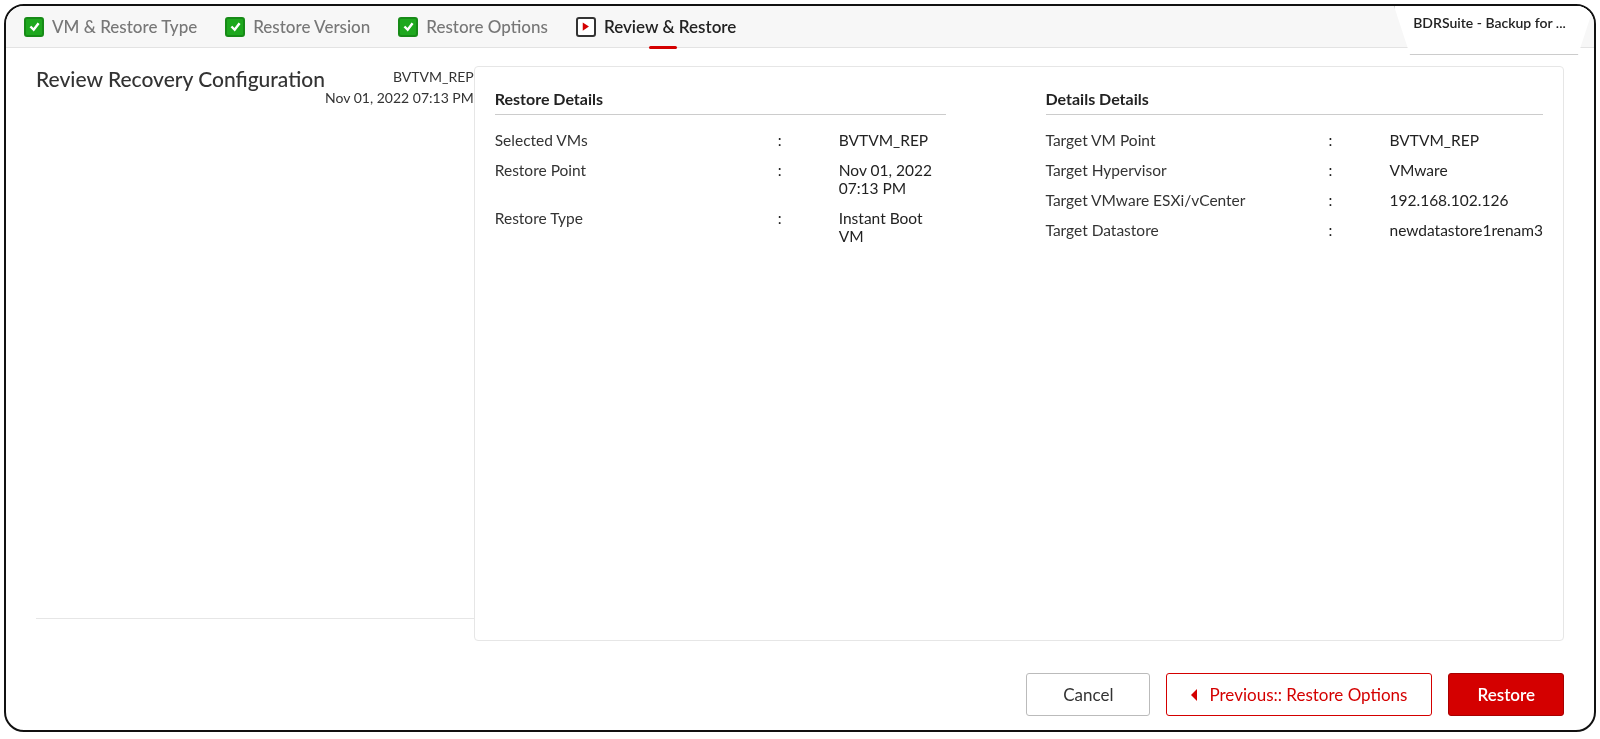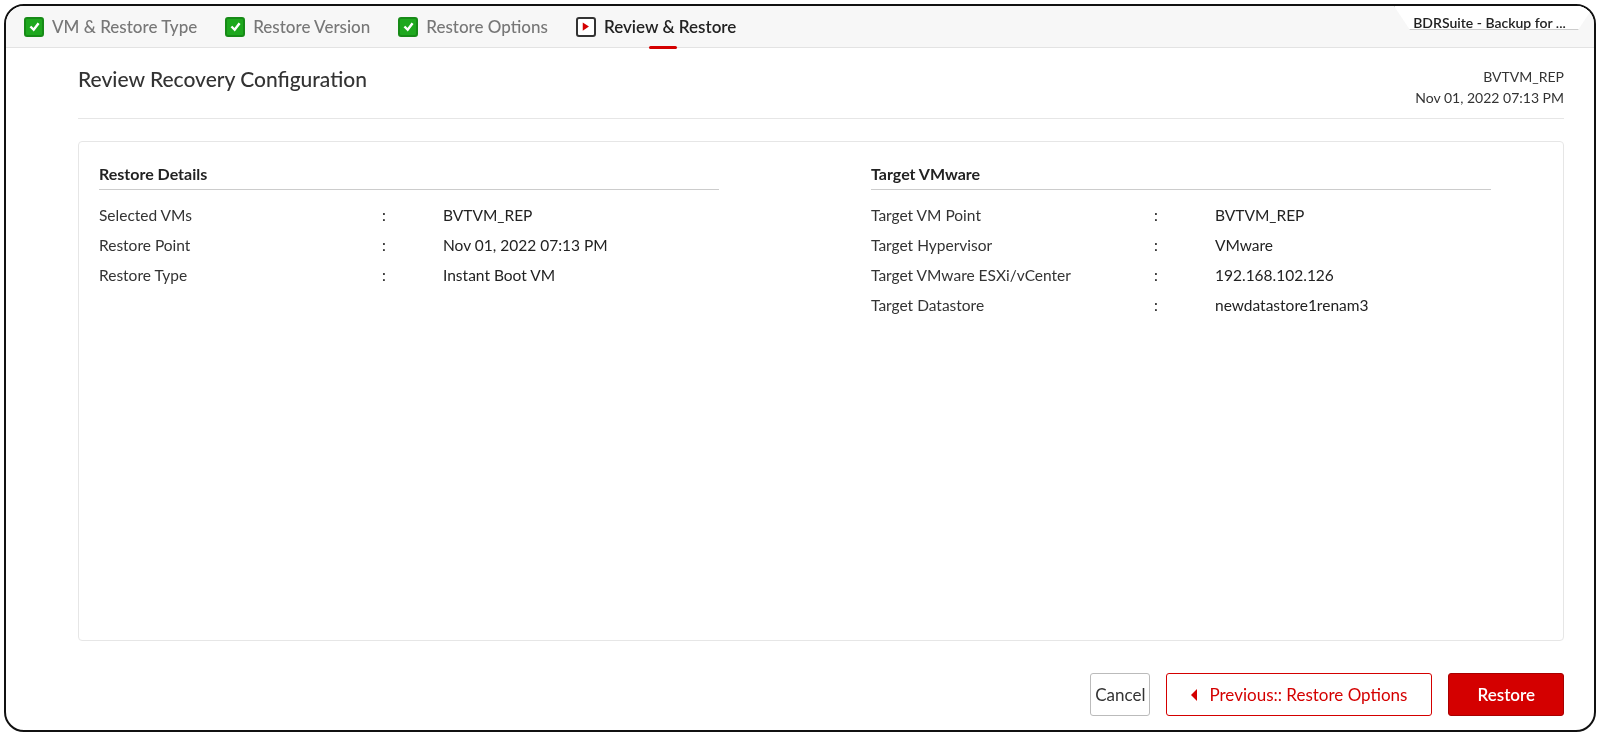--- a/index.html
+++ b/index.html
@@ -59,42 +59,40 @@
     flex-shrink: 0;
   }
   .step-icon.done { background: #1ea81e; border: 2px solid #178b17; }
   .step-icon.done svg { width: 13px; height: 13px; stroke: #fff; stroke-width: 3; fill: none; }
   .step-icon.play { background: #fff; border: 2px solid #333; }
   .step-icon.play svg { fill: #d40000; }
   .app-tab {
     position: absolute;
     right: 0;
     top: 0;
-    height: 24px;
+    height: 49px;
     background: #fff;
     border: 1px solid #ccc;
     border-top: none;
     border-right: none;
     border-bottom-left-radius: 14px;
     padding: 8px 28px 0 18px;
     font-size: 14px;
     color: #222;
     font-weight: 600;
     clip-path: polygon(0 0, 100% 0, 92% 100%, 8% 100%);
     min-width: 200px;
     text-align: center;
   }
 
   .content {
     flex: 1;
     padding: 18px 30px 10px 30px;
     display: flex;
-    flex-direction: column;
     overflow: hidden;
-    margin-left: 42px;
   }
   .titlebar {
     display: flex;
     justify-content: space-between;
     align-items: flex-start;
     border-bottom: 1px solid #e6e6e6;
     padding-bottom: 10px;
     margin-bottom: 22px;
   }
   .page-title {
@@ -136,21 +134,21 @@
 
   .footer {
     padding: 22px 30px 14px 30px;
     display: flex;
     justify-content: flex-end;
     gap: 16px;
     border-top: 0;
   }
   .btn {
     font-size: 17px;
-    padding: 10px 4px;
+    padding: 10px 36px;
     border-radius: 3px;
     cursor: pointer;
     font-family: inherit;
     display: inline-flex;
     align-items: center;
     gap: 10px;
   }
   .btn-plain {
     background: #fff;
     border: 1px solid #bbb;
@@ -239,21 +237,21 @@
               <div class="v">Nov 01, 2022 07:13 PM</div>
             </div>
             <div class="kv">
               <div class="k">Restore Type</div>
               <div class="sep">:</div>
               <div class="v">Instant Boot VM</div>
             </div>
           </div>
       </div>
       <div class="col">
-        <div class="section-title">Target VMware</div>
+        <div class="section-title">Details Details</div>
         <div id="target-rows">
             <div class="kv">
               <div class="k">Target VM Point</div>
               <div class="sep">:</div>
               <div class="v">BVTVM_REP</div>
             </div>
             <div class="kv">
               <div class="k">Target Hypervisor</div>
               <div class="sep">:</div>
               <div class="v">VMware</div>

